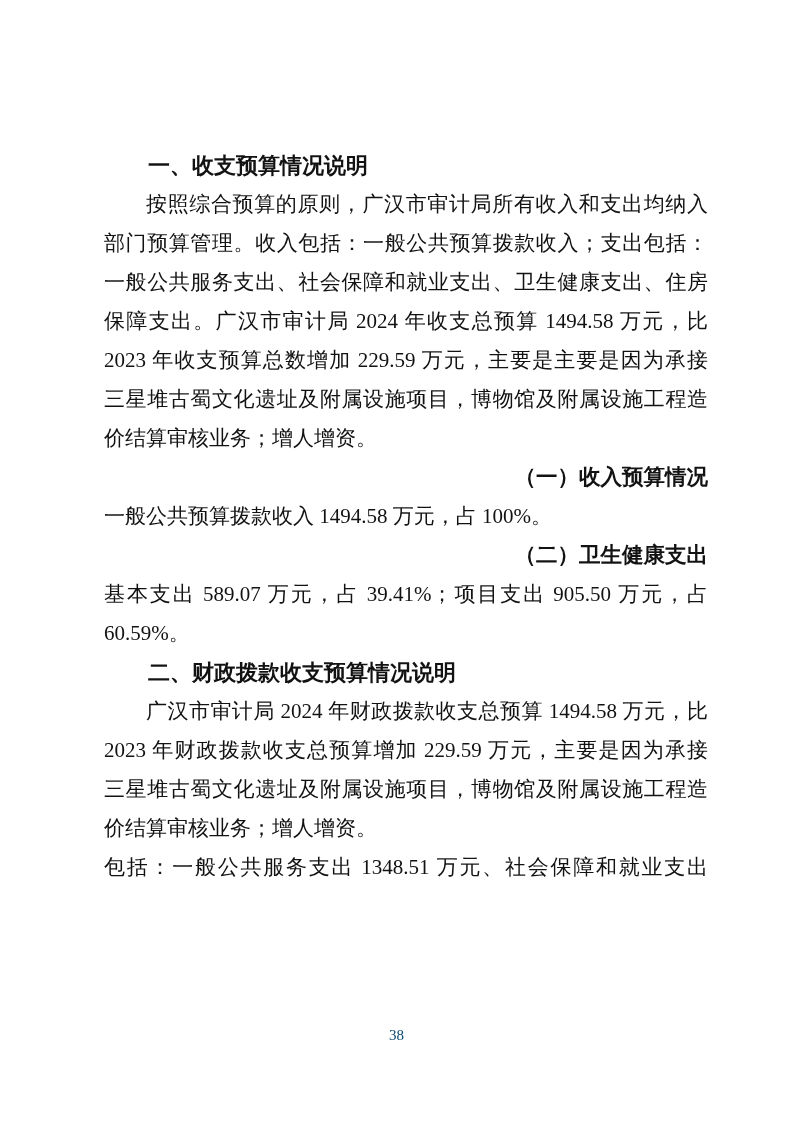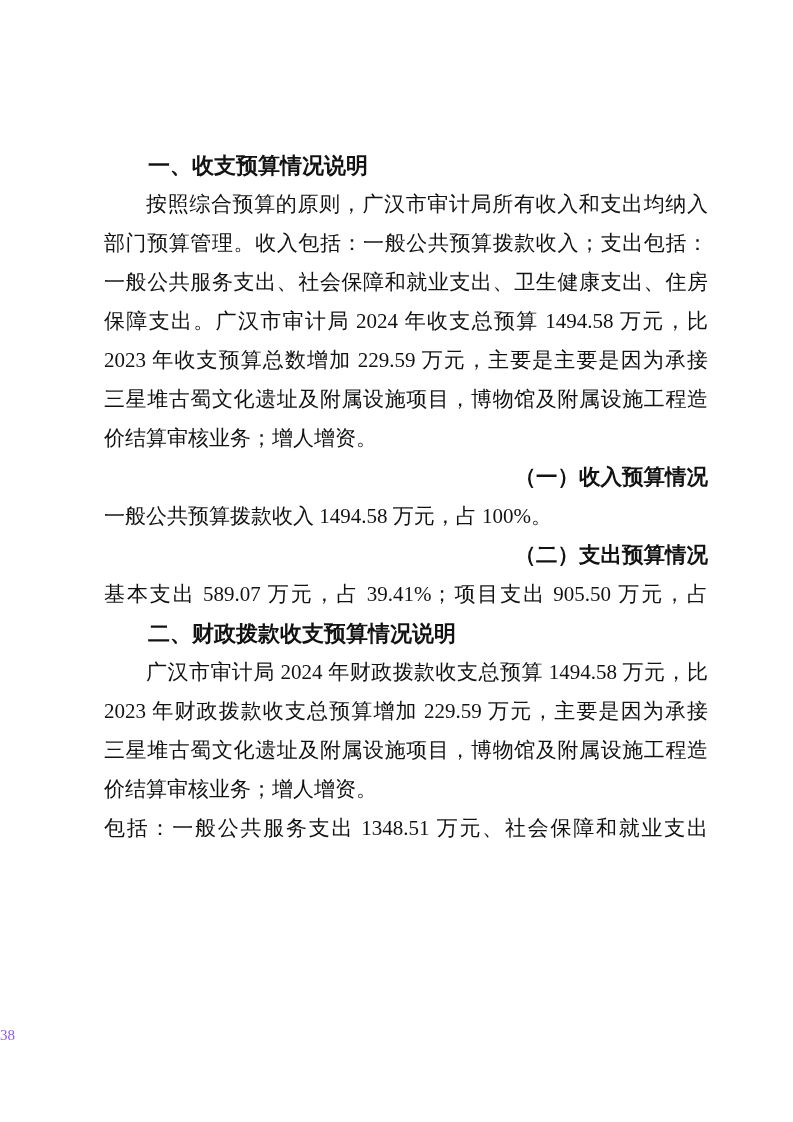--- a/index.html
+++ b/index.html
@@ -54,24 +54,24 @@
     font-size: 21.5px;
     text-align: right;
     text-align-last: auto;
     text-indent: 2em;
   }
   .footer {
     position: absolute;
     left: 0;
     right: 0;
     top: 1026px;
-    text-align: left;
+    text-align: center;
     font-size: 15px;
     line-height: 18px;
-    color: #8b5cf6;
+    color: #0c4a6e;
   }
 </style>
 </head>
 <body>
 
 <div class="page">
   <div class="content">
 
     <div class="line h1">一、收支预算情况说明</div>
 
@@ -80,23 +80,24 @@
     <div class="line fill">一般公共服务支出、社会保障和就业支出、卫生健康支出、住房</div>
     <div class="line fill">保障支出。广汉市审计局 2024 年收支总预算 1494.58 万元，比</div>
     <div class="line fill">2023 年收支预算总数增加 229.59 万元，主要是主要是因为承接</div>
     <div class="line fill">三星堆古蜀文化遗址及附属设施项目，博物馆及附属设施工程造</div>
     <div class="line end">价结算审核业务；增人增资。</div>
 
     <div class="line h2">（一）收入预算情况</div>
 
     <div class="line end">一般公共预算拨款收入 1494.58 万元，占 100%。</div>
 
-    <div class="line h2">（二）支出预算情况</div>
+    <div class="line h2">（二）卫生健康支出</div>
 
     <div class="line fill">基本支出 589.07 万元，占 39.41%；项目支出 905.50 万元，占</div>
+    <div class="line end">60.59%。</div>
 
     <div class="line h1">二、财政拨款收支预算情况说明</div>
 
     <div class="line fill indent">广汉市审计局 2024 年财政拨款收支总预算 1494.58 万元，比</div>
     <div class="line fill">2023 年财政拨款收支总预算增加 229.59 万元，主要是因为承接</div>
     <div class="line fill">三星堆古蜀文化遗址及附属设施项目，博物馆及附属设施工程造</div>
     <div class="line end">价结算审核业务；增人增资。</div>
 
     <div class="line fill">包括：一般公共服务支出 1348.51 万元、社会保障和就业支出</div>
 

